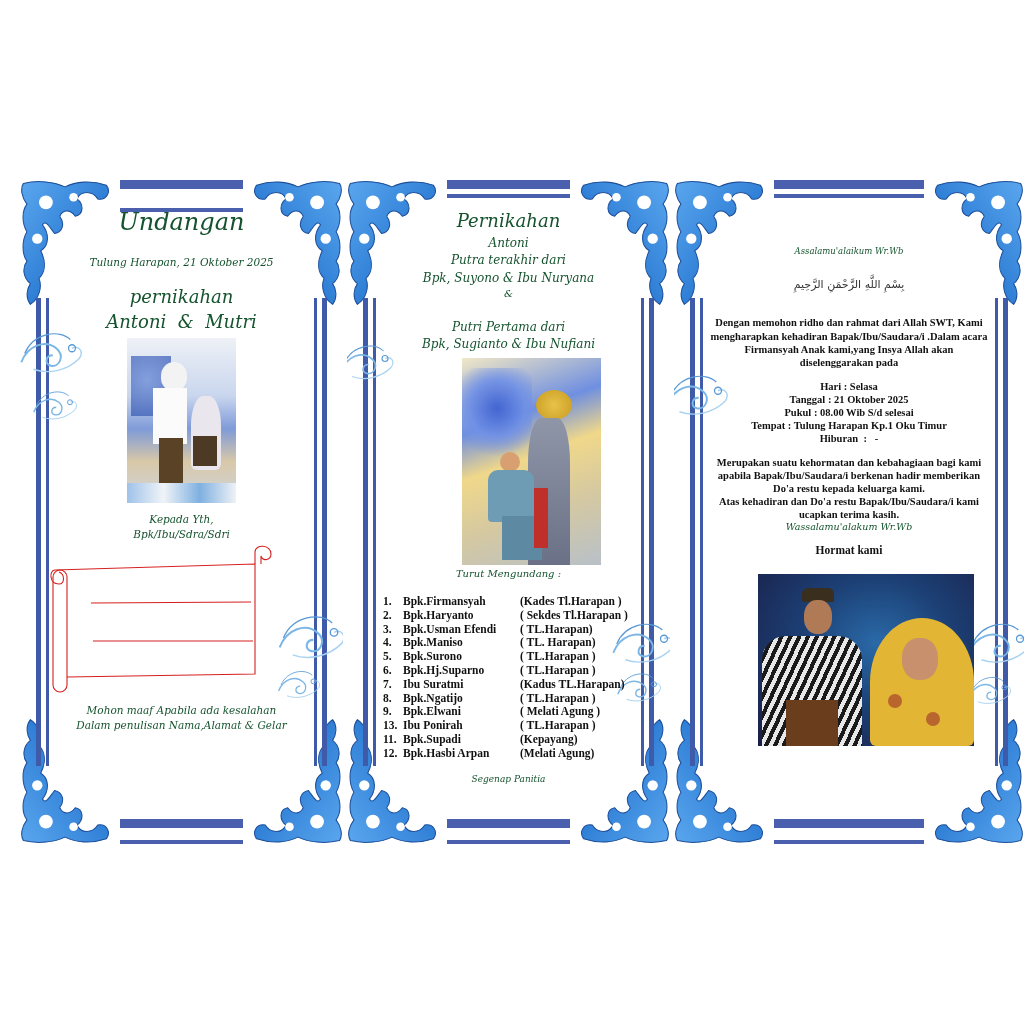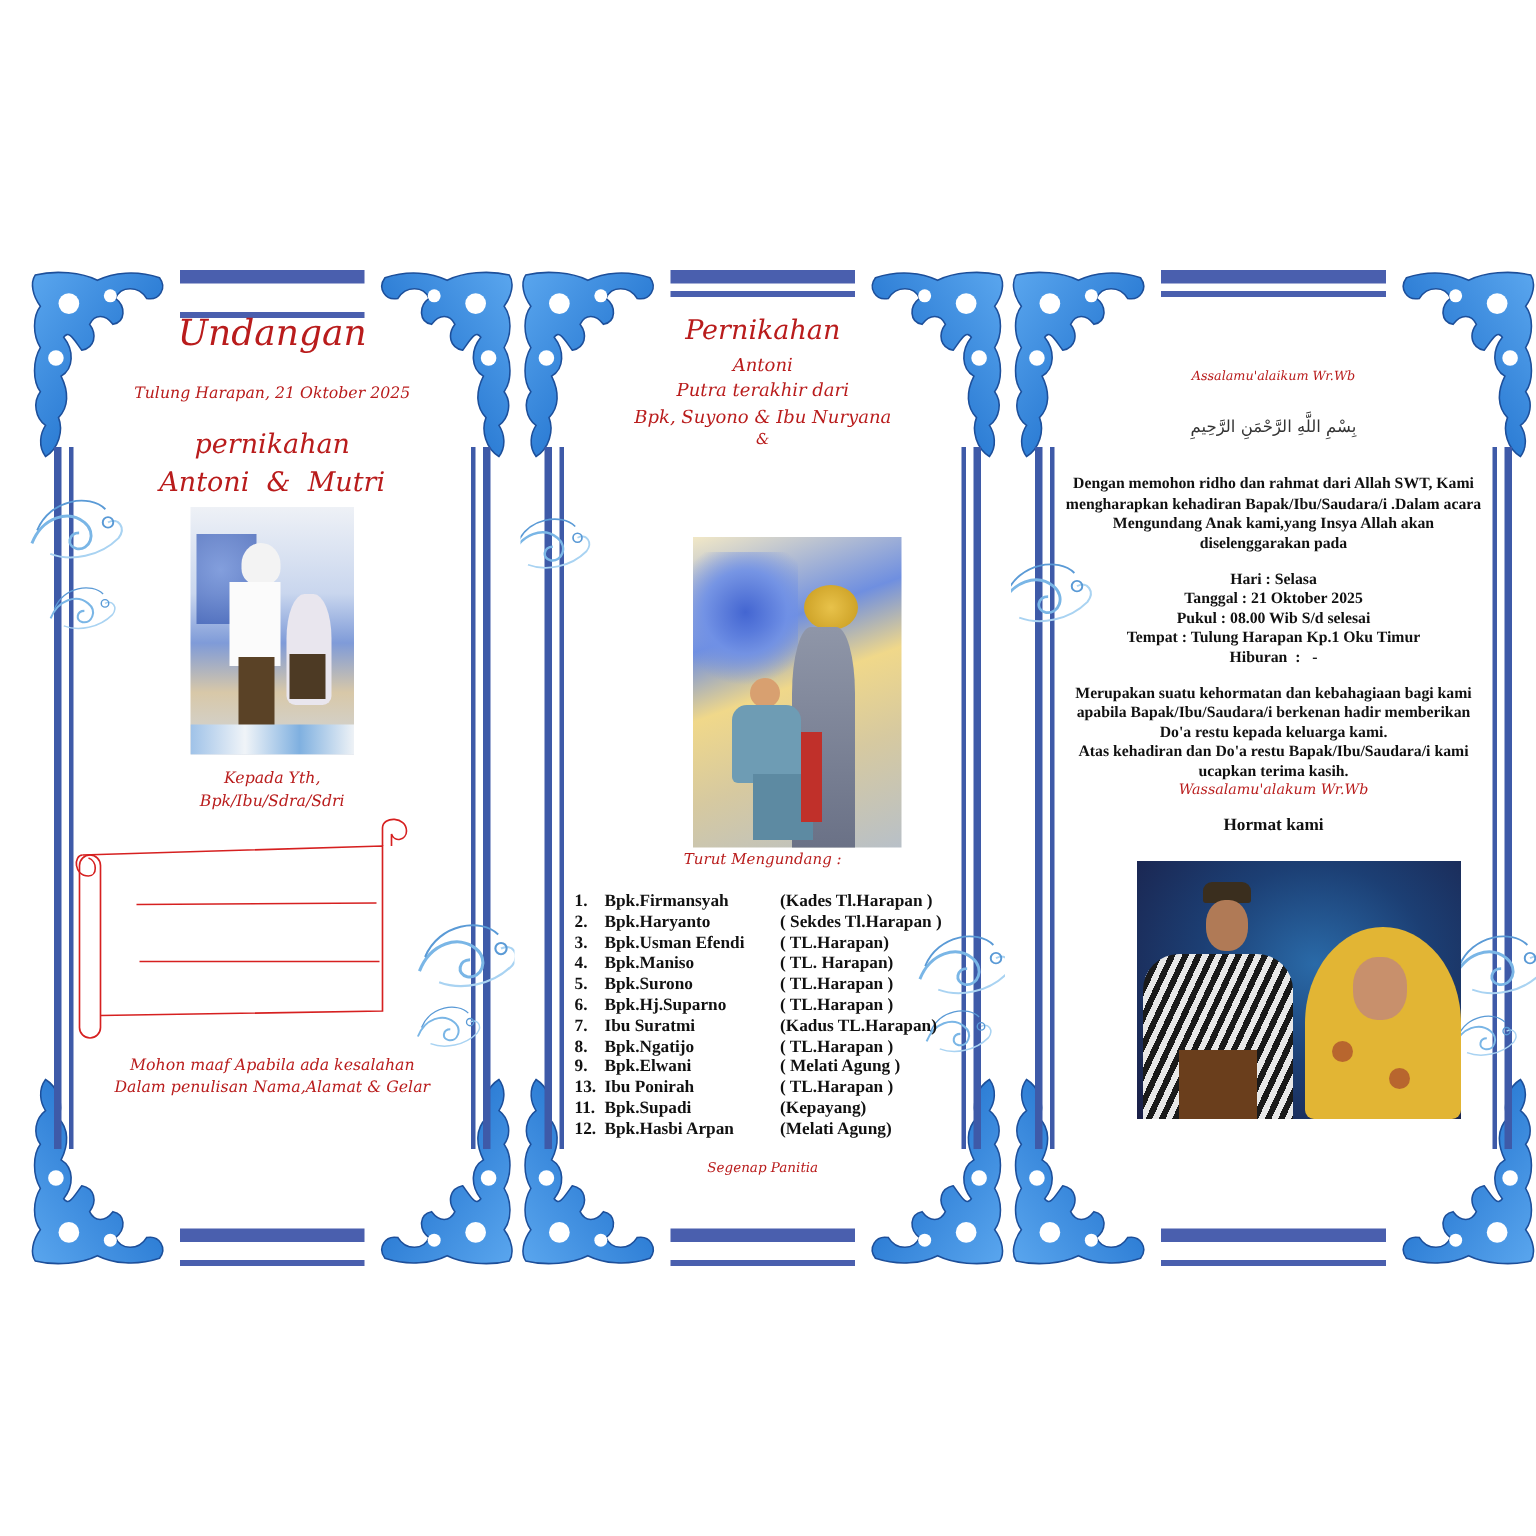--- a/index.html
+++ b/index.html
@@ -12,21 +12,21 @@
 
   
   .vstripe { position: absolute; top: 120px; bottom: 80px; background: #3e5aa8; }
   .hstripe { position: absolute; height: 9px; background: #4a5fae; }
   .hstripe.thin { height: 4px; }
 
   
   .orn { position: absolute; }
   .orn svg { display: block; }
 
-  .script { font-family: "DejaVu Serif", serif; font-style: italic; color: #b91c1c; text-align: center; position: absolute; left: 0; right: 0; }
+  .script { font-family: "DejaVu Serif", serif; font-style: italic; color: #14532d; text-align: center; position: absolute; left: 0; right: 0; }
   .bold { font-family: "Liberation Serif", serif; font-weight: bold; color: #111; text-align: center; position: absolute; left: 0; right: 0; }
 
   .photo { position: absolute; overflow: hidden; }
 
   .guest-list { position: absolute; left: 36px; top: 417px; width: 290px; font-family: "Liberation Serif", serif; font-weight: bold; font-size: 11.5px; color: #111; }
   .guest-row { display: flex; height: 13.8px; line-height: 13.8px; }
   .guest-num { width: 20px; }
   .guest-name { width: 117px; }
   .guest-role { flex: 1; white-space: nowrap; }
 </style>
@@ -191,20 +191,22 @@
         <svg width="50" height="40">
           <use href="#swirl"></use>
         </svg>
       </div>
 
     <div class="script" style="top:32px;font-size:18px">Pernikahan</div>
     <div class="script" style="top:58px;font-size:12px">Antoni</div>
     <div class="script" style="top:75px;font-size:12px">Putra terakhir dari</div>
     <div class="script" style="top:93px;font-size:12px">Bpk, Suyono &amp; Ibu Nuryana</div>
     <div class="script" style="top:110px;font-size:10px">&amp;</div>
+    <div class="script" style="top:142px;font-size:12px">Putri Pertama dari</div>
+    <div class="script" style="top:159px;font-size:12px">Bpk, Sugianto &amp; Ibu Nufiani</div>
 
     <div class="photo" style="left:115px;top:180px;width:139px;height:207px;background:linear-gradient(160deg,#f2e8c6 0%,#6f8fe0 30%,#f0d88a 48%,#d6c9a0 70%,#b8c0c8 100%)">
       <div style="position:absolute;left:0;top:10px;width:70px;height:100px;background:radial-gradient(circle at 50% 40%,#3c5fd0 0%,#6f90e6 40%,transparent 70%);opacity:.9"></div>
       <div style="position:absolute;left:74px;top:32px;width:36px;height:30px;background:radial-gradient(circle,#e8c24a,#c79a1e);border-radius:50%"></div>
       <div style="position:absolute;left:66px;top:60px;width:42px;height:148px;background:linear-gradient(180deg,#8f96a8,#6a7186);border-radius:30% 30% 0 0"></div>
       <div style="position:absolute;left:38px;top:94px;width:20px;height:20px;background:#d8a070;border-radius:50%"></div>
       <div style="position:absolute;left:26px;top:112px;width:46px;height:52px;background:#6e9cb4;border-radius:10px 10px 4px 4px"></div>
       <div style="position:absolute;left:40px;top:158px;width:40px;height:44px;background:#5d8aa2"></div>
       <div style="position:absolute;left:72px;top:130px;width:14px;height:60px;background:#c0302a"></div>
     </div>
@@ -323,21 +325,21 @@
         <svg width="48" height="38">
           <use href="#swirl"></use>
         </svg>
       </div>
 
     <div class="script" style="top:68px;font-size:8.5px">Assalamu'alaikum Wr.Wb</div>
     <div style="position:absolute;left:0;right:0;top:100px;text-align:center;font-family:'DejaVu Sans',sans-serif;font-size:11px;color:#333;direction:rtl">بِسْمِ اللَّهِ الرَّحْمَنِ الرَّحِيمِ</div>
 
     <div class="bold" style="top:139px;font-size:10.5px;white-space:nowrap">Dengan memohon ridho dan rahmat dari Allah SWT, Kami</div>
     <div class="bold" style="top:153px;font-size:10.5px;white-space:nowrap">mengharapkan kehadiran Bapak/Ibu/Saudara/i .Dalam acara</div>
-    <div class="bold" style="top:166px;font-size:10.5px">Mengundang Anak kami,yang Insya Allah akan</div>
+    <div class="bold" style="top:166px;font-size:10.5px">Firmansyah Anak kami,yang Insya Allah akan</div>
     <div class="bold" style="top:179px;font-size:10.5px">diselenggarakan pada</div>
 
     <div class="bold" style="top:203px;font-size:10.5px">Hari  : Selasa</div>
     <div class="bold" style="top:216px;font-size:10.5px">Tanggal  : 21 Oktober 2025</div>
     <div class="bold" style="top:229px;font-size:10.5px">Pukul  : 08.00 Wib S/d selesai</div>
     <div class="bold" style="top:242px;font-size:10.5px">Tempat  : Tulung Harapan Kp.1 Oku Timur</div>
     <div class="bold" style="top:255px;font-size:10.5px;white-space:pre">Hiburan  :   -</div>
 
     <div class="bold" style="top:279px;font-size:10.5px;white-space:nowrap">Merupakan suatu kehormatan dan kebahagiaan bagi kami</div>
     <div class="bold" style="top:292px;font-size:10.5px;white-space:nowrap">apabila Bapak/Ibu/Saudara/i berkenan hadir memberikan</div>

